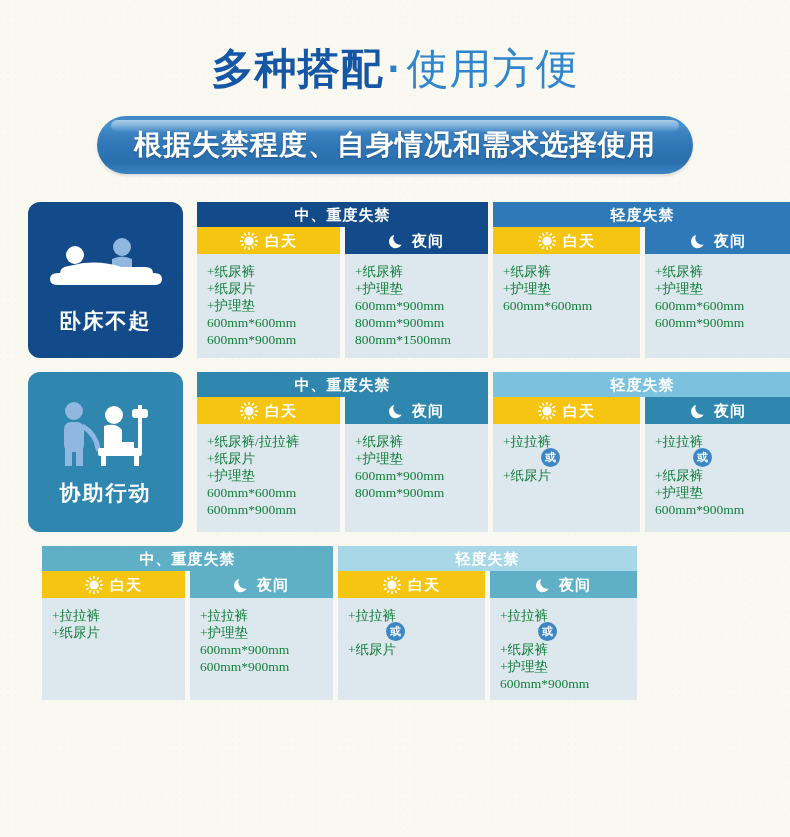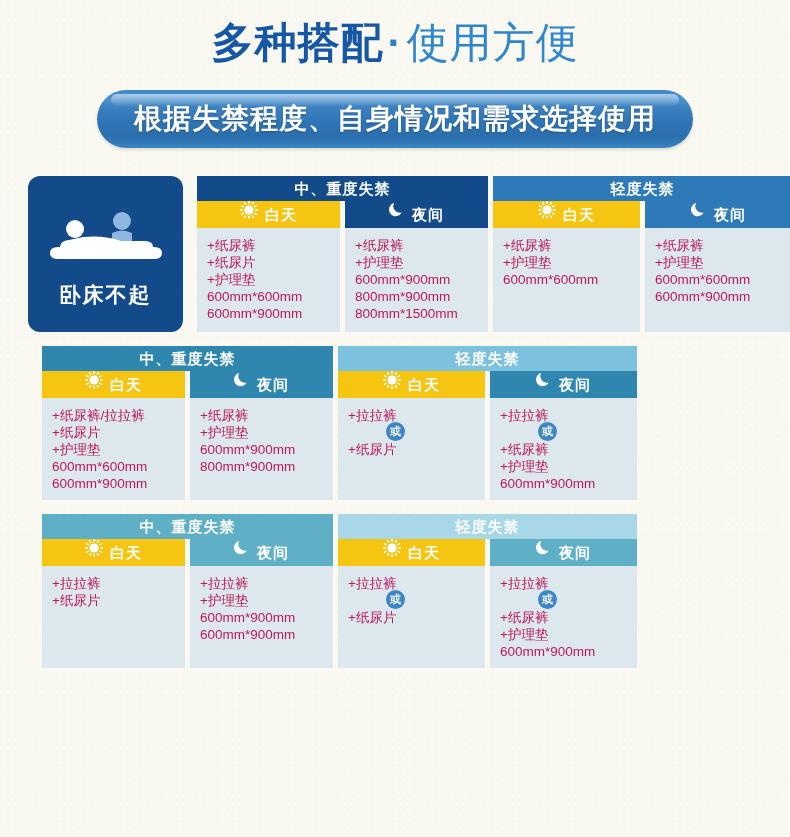--- a/index.html
+++ b/index.html
@@ -10,21 +10,21 @@
     overflow: hidden;
   }
   body {
     background-image:
       radial-gradient(circle at 20% 30%, rgba(0,0,0,0.012) 0 1px, transparent 1px),
       radial-gradient(circle at 70% 60%, rgba(0,0,0,0.012) 0 1px, transparent 1px);
     background-size: 7px 7px, 11px 11px;
   }
 
   
-  #header { width: 790px; padding-top: 22px; text-align: center; }
+  #header { width: 790px; padding-top: 48px; text-align: center; }
   #title {
     font-size: 42px; font-weight: bold; letter-spacing: 1px;
     line-height: 1; white-space: nowrap;
   }
   #title .t-strong { color: #1556a5; }
   #title .t-dot    { color: #2f7fc4; font-weight: bold; padding: 0 4px; }
   #title .t-light  { color: #2f86cc; font-weight: normal; }
 
   #subtitle-wrap {
     margin: 26px auto 0; width: 596px; height: 58px;
@@ -71,32 +71,32 @@
     height: 25px; line-height: 25px; text-align: center; white-space: nowrap;
   }
   .cols-row { display: flex; flex: 1; }
   .col { display: flex; flex-direction: column; }
   .col + .col { margin-left: 5px; }
   .sev + .sev { margin-left: 5px; text-align: center; }
 
   .tod {
     height: 27px; line-height: 27px; text-align: center;
     font-size: 15px; font-weight: bold; color: #fff; letter-spacing: 1px;
-    display: flex; align-items: flex-start; justify-content: center; gap: 7px;
+    display: flex; align-items: center; justify-content: center; gap: 7px;
   }
   .tod.day   { background: #f6c512; }
   .tod.night { }
 
   .cell {
     flex: 1; background: #dde7ee; padding: 9px 10px 8px 10px;
     position: relative;
   }
   .cell .line {
-    font-size: 13.5px; color: #be185d; line-height: 17px;
-    white-space: nowrap; font-weight: 500;
+    font-size: 13.5px; color: #15803d; line-height: 17px;
+    white-space: nowrap; font-weight: 500; font-family: Liberation Serif, serif;
   }
   .cell .spacer { height: 17px; }
   .or-badge {
     position: absolute;
     width: 19px; height: 19px; border-radius: 50%;
     background: #3d86c4; color: #fff;
     font-size: 11px; font-weight: bold;
     display: flex; align-items: center; justify-content: center;
   }
 </style>
@@ -210,20 +210,40 @@
               <div class="line">+纸尿裤</div>
               <div class="line">+护理垫</div>
               <div class="line">600mm*600mm</div>
               <div class="line">600mm*900mm</div>
             </div>
           </div>
         </div>
       </div>
     </div>
     <div class="block">
+      <div class="cat" style="background: rgb(47, 135, 176); height: 160px;">
+        <div class="cat-icon">
+          <svg width="112" height="66" viewBox="0 0 112 66">
+      <circle cx="24" cy="10" r="9" fill="#8fb7df"></circle>
+      <rect x="14" y="21" width="20" height="30" rx="7" fill="#8fb7df"></rect>
+      <rect x="15" y="48" width="7" height="17" fill="#8fb7df"></rect>
+      <rect x="26" y="48" width="7" height="17" fill="#8fb7df"></rect>
+      <path d="M34 26 q12 8 14 22" stroke="#8fb7df" stroke-width="5" fill="none" stroke-linecap="round"></path>
+      <circle cx="64" cy="14" r="9" fill="#ffffff"></circle>
+      <path d="M54 25 q12 -4 18 4 l0 14 -18 0 z" fill="#ffffff"></path>
+      <rect x="54" y="41" width="30" height="8" fill="#ffffff"></rect>
+      <rect x="48" y="47" width="44" height="8" rx="2" fill="#ffffff"></rect>
+      <rect x="51" y="54" width="5" height="11" fill="#ffffff"></rect>
+      <rect x="84" y="54" width="5" height="11" fill="#ffffff"></rect>
+      <rect x="88" y="4" width="4" height="45" fill="#ffffff"></rect>
+      <rect x="82" y="8" width="16" height="9" rx="3" fill="#ffffff"></rect>
+    </svg>
+        </div>
+     <div class="cat-label">协助行动</div>
+      </div>
       <div class="grid">
         <div class="sev-row">
           <div class="sev" style="background: rgb(47, 135, 176); width: 291px;">中、重度失禁</div>
           <div class="sev" style="background: rgb(124, 193, 221); width: 299px;">轻度失禁</div>
         </div>
         <div class="cols-row">
           <div class="col" style="width: 143px;">
             <div class="tod day" style="background: rgb(246, 197, 18);">
               <svg width="18" height="18" viewBox="0 0 18 18">
                 <circle cx="9" cy="9" r="4.6" fill="#fff"></circle>

